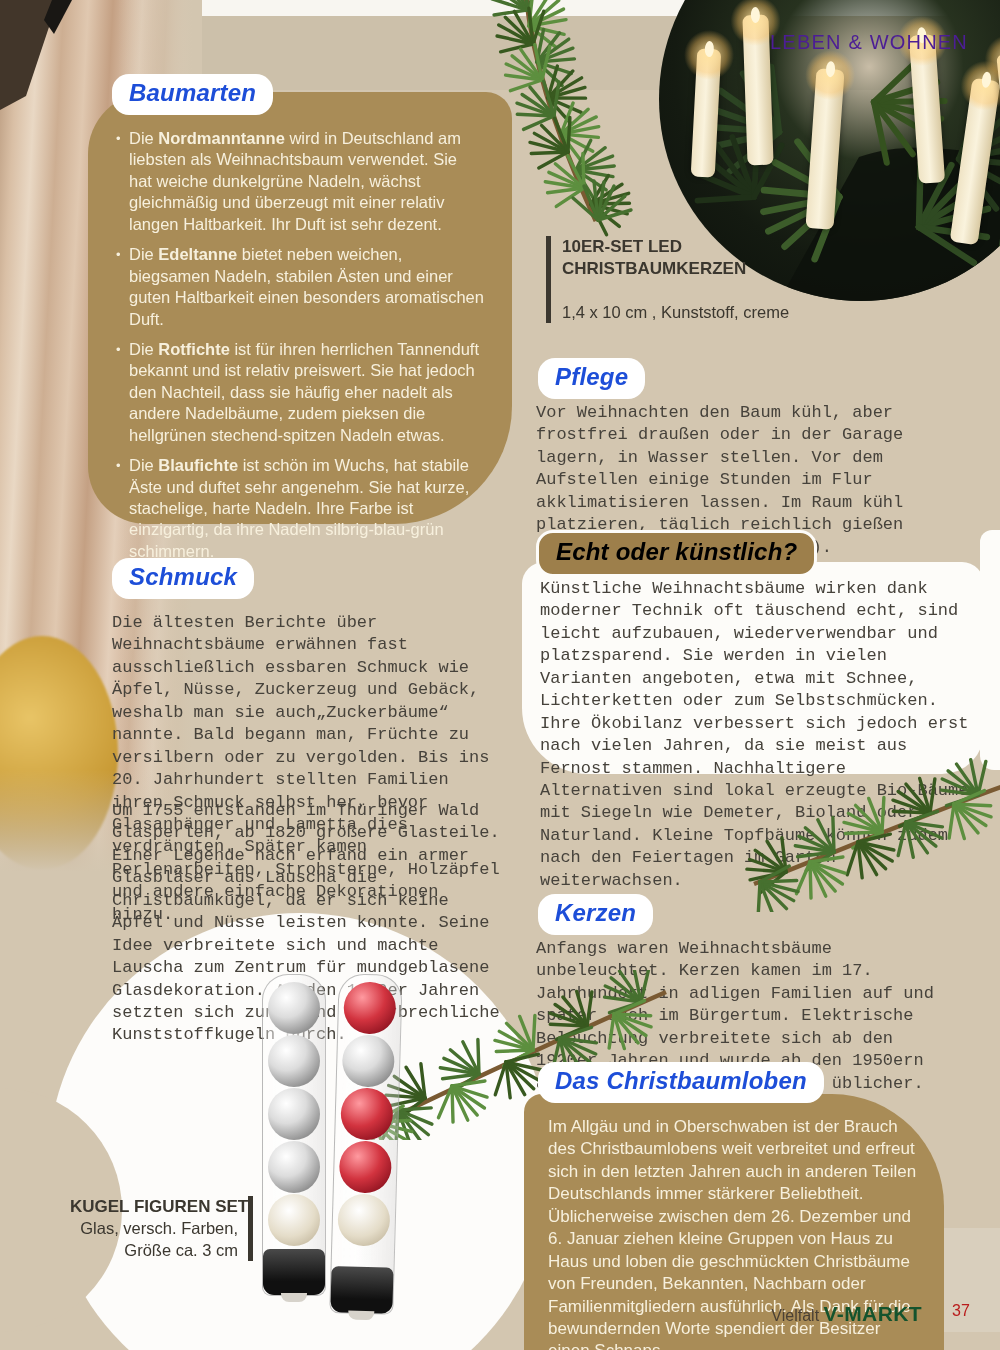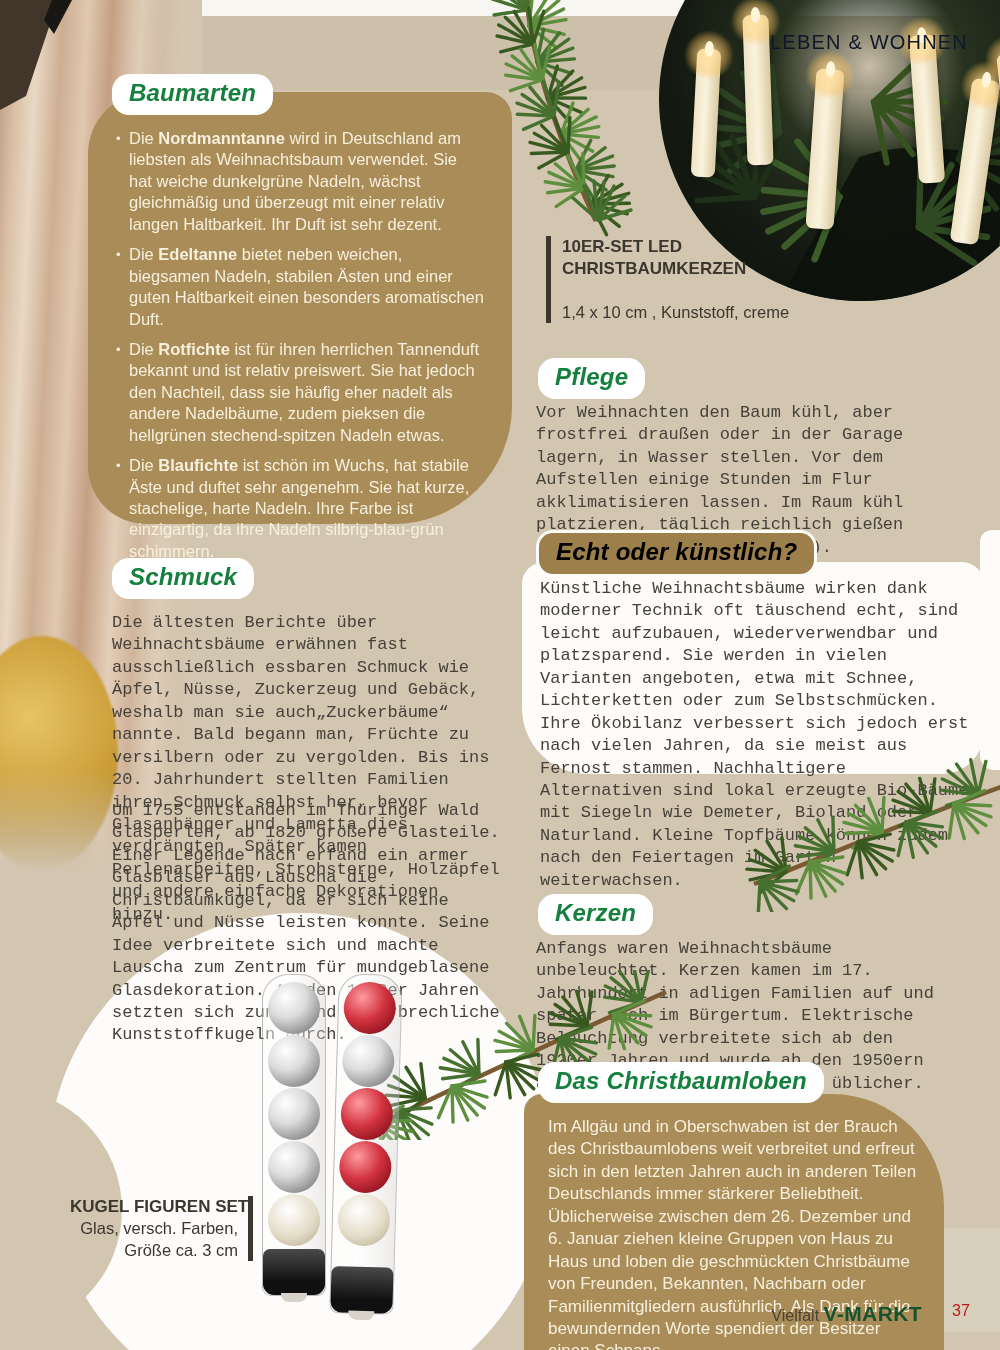--- a/index.html
+++ b/index.html
@@ -35,21 +35,21 @@
   
   .gold{background:#a98c57;}
   .box-baumarten{left:88px;top:92px;width:424px;height:432px;border-radius:62px 26px 118px 58px;}
   .box-echt{left:522px;top:562px;width:462px;height:212px;background:#fdfcf9;border-radius:22px 22px 42px 66px;}
   .strip-echt{left:980px;top:530px;width:20px;height:240px;background:#fdfcf9;border-radius:12px 0 0 14px;}
   .box-loben{left:524px;top:1094px;width:420px;height:256px;border-radius:18px 112px 0 0;}
   .pagenum-strip{left:944px;top:1228px;width:56px;height:104px;background:#d9cfbd;}
 
   
   .pill{display:inline-block;background:#ffffff;border-radius:17px;padding:5px 17px 8px 17px;
-        font-style:italic;font-weight:bold;font-size:24px;color:#15803d;letter-spacing:.2px;}
+        font-style:italic;font-weight:bold;font-size:24px;color:#1d4ed8;letter-spacing:.2px;}
   .pill-gold{background:#9d7f4b;color:#000000;border:3px solid #fdfcf9;}
   .p-baumarten{left:112px;top:74px;}
   .p-schmuck{left:112px;top:558px;}
   .p-pflege{left:538px;top:358px;text-align:right;}
   .p-echt{left:536px;top:530px;}
   .p-kerzen{left:538px;top:894px;}
   .p-loben{left:538px;top:1062px;}
 
   
   .cream{color:#f7f0dd;}
@@ -75,21 +75,21 @@
   
   .photo-circle{left:659px;top:-103px;width:404px;height:404px;border-radius:50%;overflow:hidden;
     background:radial-gradient(circle at 52% 42%, #2b3523 0%, #17201405 0%, #27321f 30%, #141a11 62%, #0b0f0a 100%);}
   .candle{position:absolute;border-radius:7px;
     background:linear-gradient(to right,#efe3c4,#faf3dd 45%,#d9c9a2);box-shadow:0 0 6px rgba(0,0,0,.45);}
   .candle::before{content:"";position:absolute;left:50%;top:-26px;transform:translateX(-50%);
     width:64px;height:64px;border-radius:50%;
     background:radial-gradient(closest-side, rgba(255,226,158,.95), rgba(255,196,98,.4) 55%, rgba(255,196,98,0) 78%);}
   .candle::after{content:"";position:absolute;left:50%;top:-8px;transform:translateX(-50%);
     width:9px;height:16px;border-radius:50%;background:#fff6d9;}
-  .mag-header{left:758px;top:31px;width:210px;text-align:right;font-size:20px;color:#0f172a;
+  .mag-header{left:758px;top:31px;width:210px;text-align:right;font-size:20px;color:#4c1d95;
     letter-spacing:1.2px;font-weight:400;}
 
   
   .tube{width:64px;border-radius:26px 26px 9px 9px;
     background:linear-gradient(90deg, rgba(255,255,255,.30), rgba(255,255,255,.78) 38%, rgba(235,235,235,.40) 72%, rgba(205,205,205,.35));
     border:1px solid rgba(150,150,150,.6);box-sizing:border-box;padding-top:6px;}
   .tube-silver{left:262px;top:974px;height:322px;}
   .tube-red{left:334px;top:974px;height:340px;transform:rotate(1.6deg);}
   .ball{width:52px;height:52px;border-radius:50%;margin:1px auto;}
   .b-silver{background:radial-gradient(circle at 35% 30%, #ffffff, #dcdcdc 40%, #939393 76%, #6f6f6f);}

